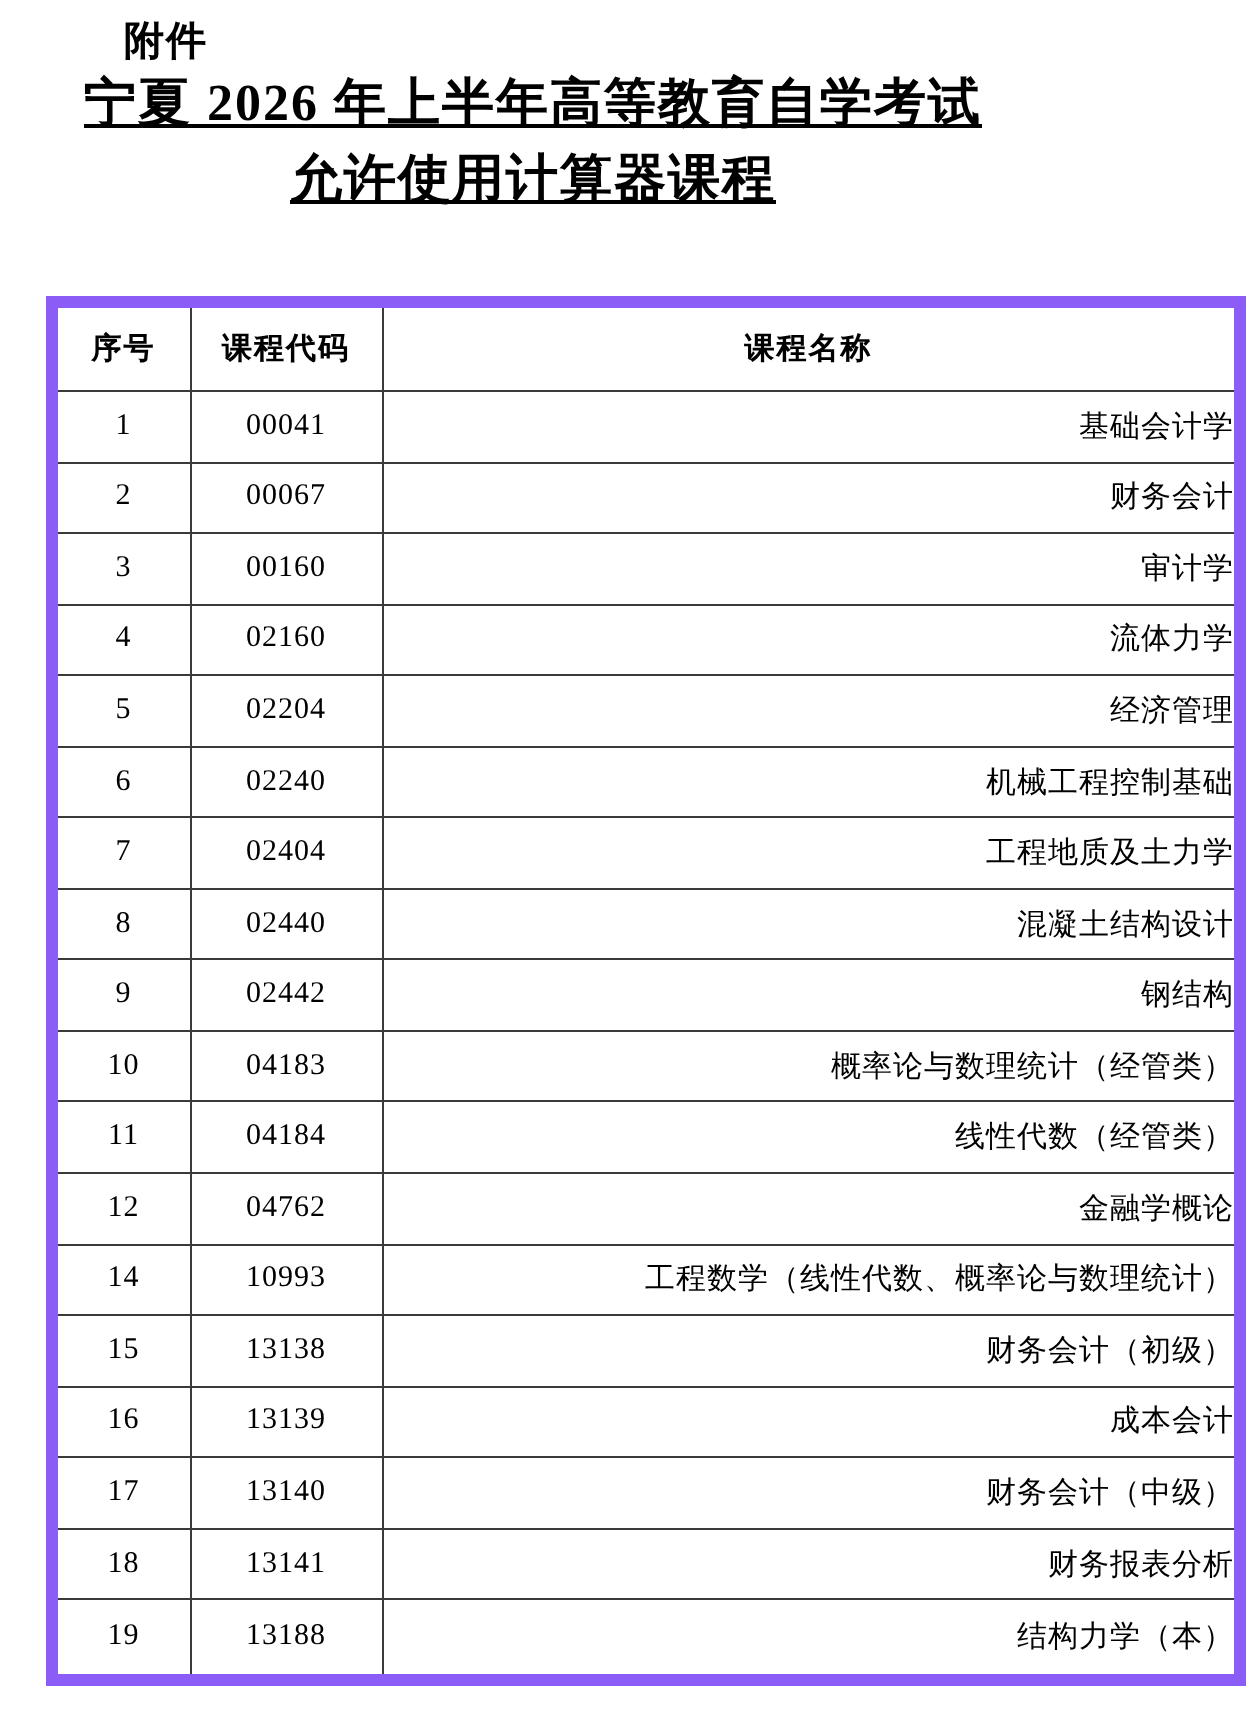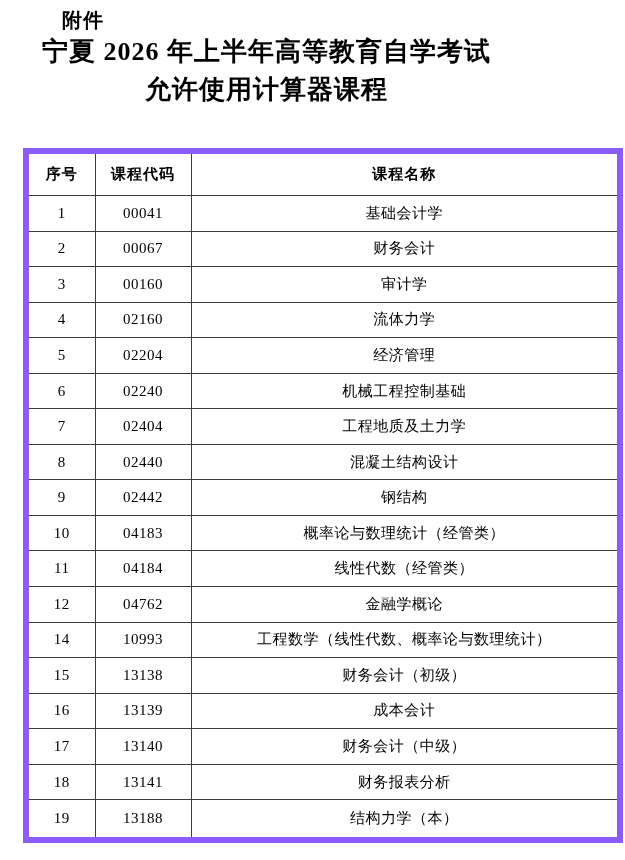--- a/index.html
+++ b/index.html
@@ -27,20 +27,21 @@
   .doc-title {
     position: absolute;
     left: 0;
     top: 33px;
     width: 533px;
     text-align: center;
     font-size: 26px;
     font-weight: bold;
     line-height: 38px;
     letter-spacing: 1px;
+    text-decoration: underline;
   }
   table.course-table {
     position: absolute;
     left: 23px;
     top: 148px;
     width: 594px;
     height: 695px;
     border-collapse: collapse;
     table-layout: fixed;
   }
@@ -65,21 +66,21 @@
   table.course-table td {
     font-size: 15px;
     vertical-align: middle;
     padding: 0;
     letter-spacing: 0.5px;
   }
   td.col-no, td.col-code {
     text-align: center;
   }
   td.col-name {
-    text-align: center;
+    text-align: right;
     padding-left: 10px;
   }
 </style>
 </head>
 <body>
 
 <div class="attachment-label">附件</div>
 
 <div class="doc-title">
   <div>宁夏 2026 年上半年高等教育自学考试</div>

